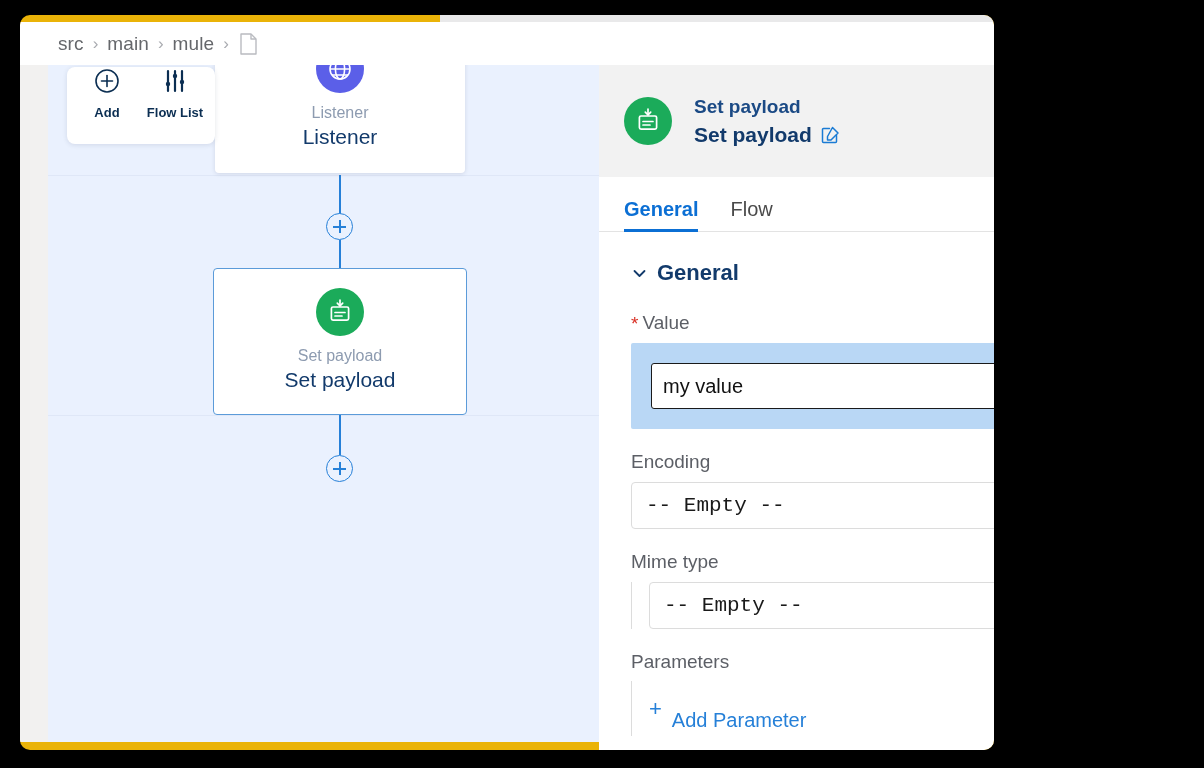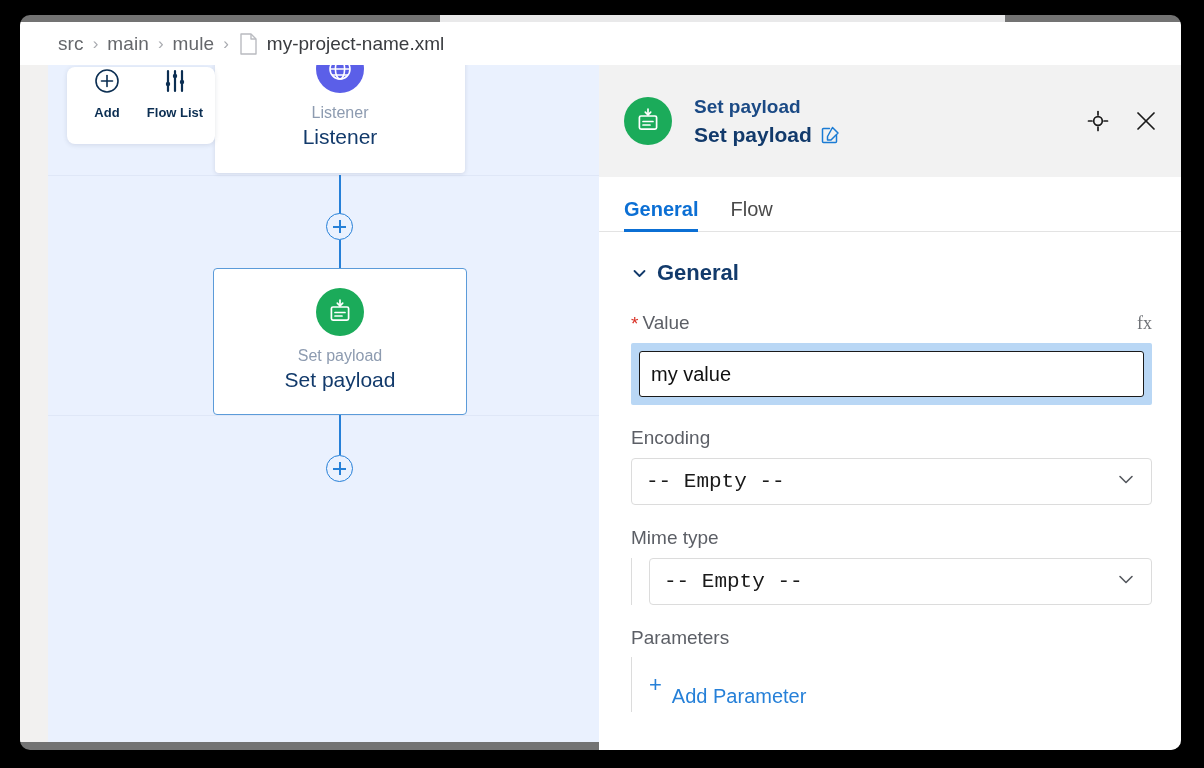--- a/index.html
+++ b/index.html
@@ -7,22 +7,22 @@
     width: 1204px; height: 768px;
     background: #000;
     font-family: "Liberation Sans", sans-serif;
     overflow: hidden;
   }
 
   
   #window {
     position: absolute;
     left: 20px; top: 15px;
-    width: 1161px; height: 735px;
-    background: #737373;
+    width: 974px; height: 735px;
+    background: #eab308;
     border-radius: 10px;
     overflow: hidden;
   }
 
   
   #tab-strip {
     position: absolute; left: 420px; top: 0; width: 565px; height: 7px;
     background: #e9e9ea;
   }
 
@@ -189,21 +189,21 @@
   .field-label-row {
     display: flex; align-items: center; margin-bottom: 9px;
   }
   .req-star { color: #d93025; font-size: 19px; margin-right: 4px; line-height: 1; }
   .field-label { font-size: 19px; color: #5c5f66; }
   .fx-icon {
     margin-left: auto; font-size: 18px; color: #6f7277;
     font-family: "Liberation Serif", serif; cursor: pointer;
   }
   #value-input-wrap {
-    border-radius: 2px; padding: 8px; background: #b9d7f5;
+    border-radius: 2px; padding: 20px; background: #b9d7f5;
   }
   #value-input {
     width: 100%; height: 46px;
     border: 1.5px solid #1a1a1a; border-radius: 3px;
     font-size: 20px; color: #111; padding: 0 11px;
     font-family: "Liberation Sans", sans-serif;
     background: #fff; outline: none;
   }
   .indented {
     border-left: 1px solid #dcdcdc; padding-left: 17px;
@@ -243,21 +243,20 @@
     <span class="crumb">main</span>
     <span class="crumb-sep">›</span>
     <span class="crumb">mule</span>
     <span class="crumb-sep">›</span>
     <span style="margin-left:2px;">
       <svg class="file-icon" viewBox="0 0 17 22">
         <path d="M1 1 h10 l5 5 v15 h-15 z" fill="#ffffff" stroke="#b9bbc0" stroke-width="1.4" stroke-linejoin="round"></path>
         <path d="M11 1 v5 h5" fill="none" stroke="#b9bbc0" stroke-width="1.4" stroke-linejoin="round"></path>
       </svg>
     </span>
-    <span class="crumb-file">my-project-name.xml</span>
   </div>
 
   <div id="gutter"></div>
 
   <div id="canvas">
 
     <div class="canvas-rule" style="top:110px;"></div>
     <div class="canvas-rule" style="top:350px;"></div>
 
     <div class="connector" style="left:291px; top:110px; height:46px;"></div>

